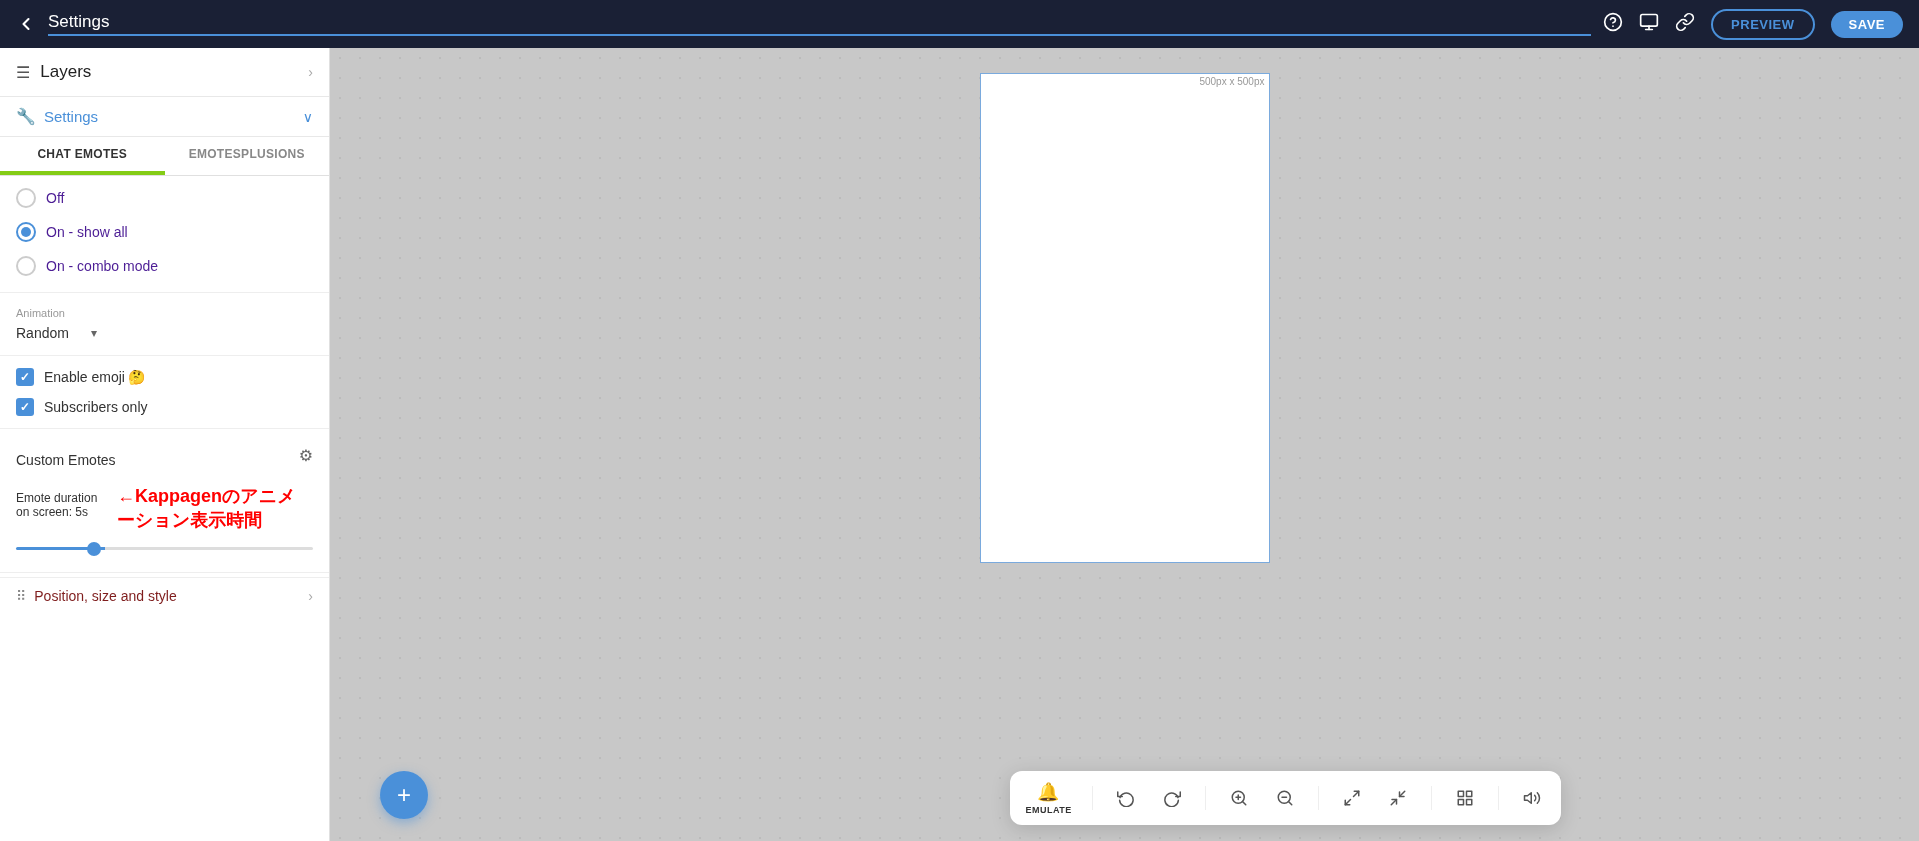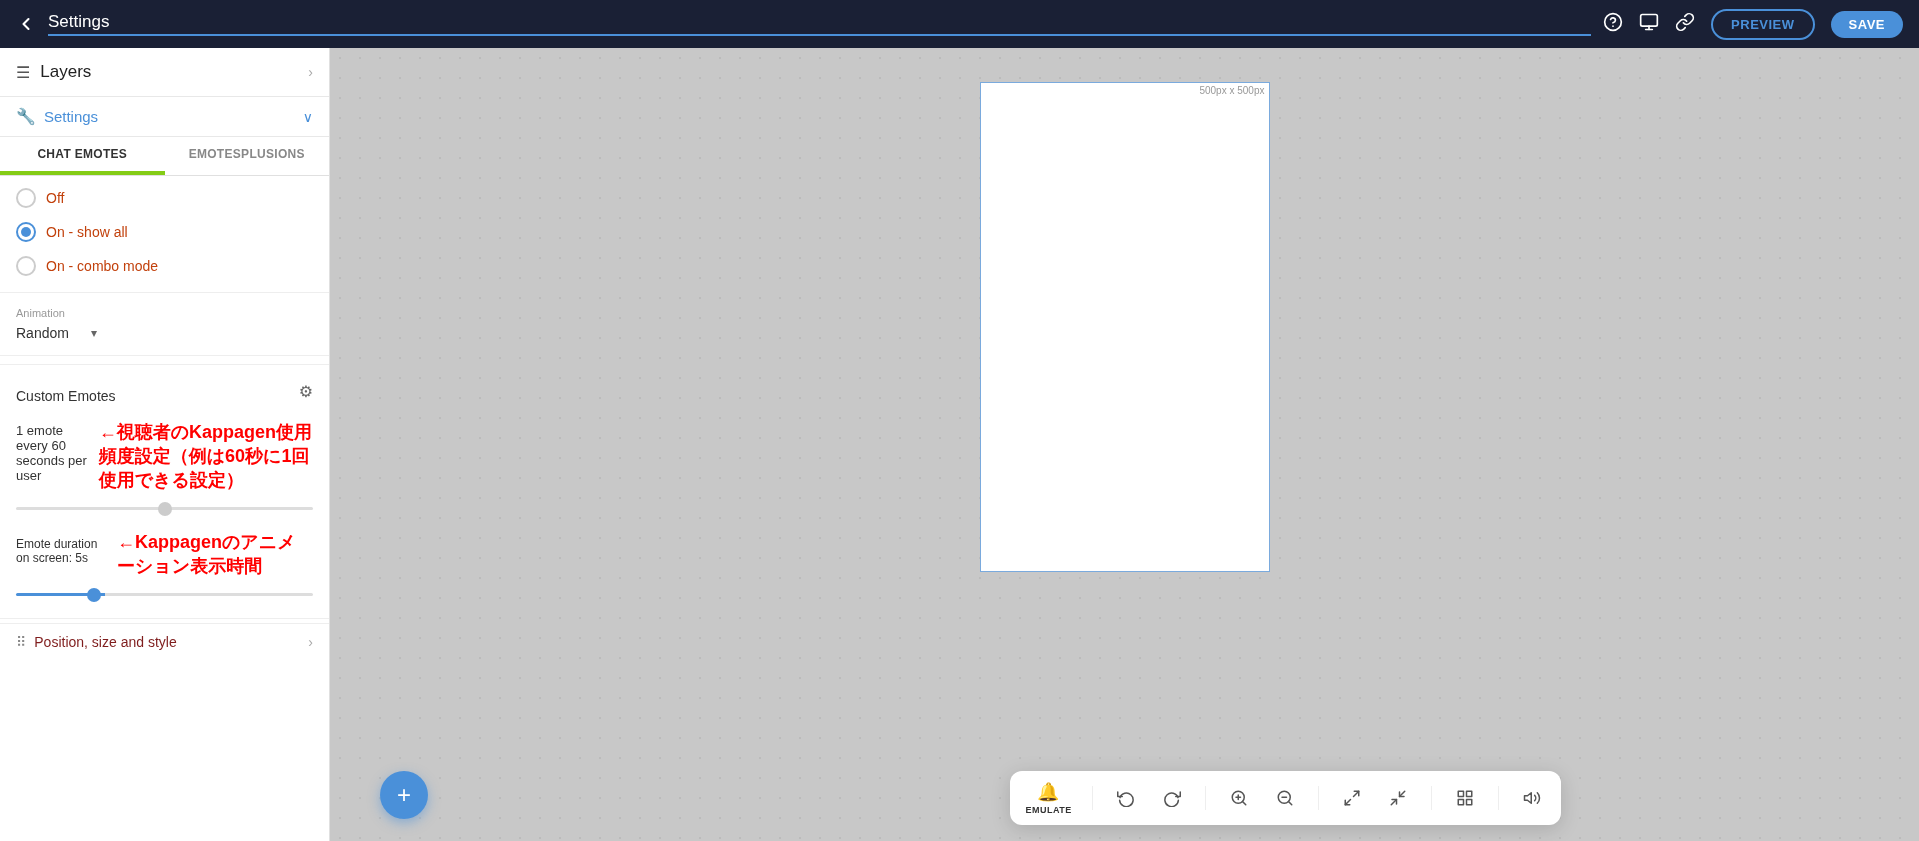--- a/index.html
+++ b/index.html
@@ -189,21 +189,21 @@
     }
     .radio-circle.selected::after {
       content: '';
       width: 10px;
       height: 10px;
       border-radius: 50%;
       background: #4a90d9;
     }
     .radio-label {
       font-size: 14px;
-      color: #c2410c;
+      color: #4c1d95;
     }
 
     
     .divider {
       height: 1px;
       background: #eeeeee;
       margin: 4px 0;
     }
 
     
@@ -374,21 +374,21 @@
     
     .main {
       flex: 1;
       background: #c8c8c8;
       background-image: radial-gradient(#bbb 1px, transparent 1px);
       background-size: 20px 20px;
       position: relative;
       display: flex;
       align-items: flex-start;
       justify-content: center;
-      padding-top: 34px;
+      padding-top: 25px;
     }
 
     .canvas-box {
       width: 290px;
       height: 490px;
       background: white;
       border: 1.5px solid #7aaadd;
       position: relative;
     }
     .canvas-label {
@@ -556,37 +556,38 @@
     <div class="section">
       <div class="section-label">Animation</div>
       <div class="dropdown-row">
         <span class="dropdown-value">Random</span>
         <span class="dropdown-arrow">▾</span>
       </div>
     </div>
 
     <div class="divider"></div>
 
+    <div class="checkbox-group">
+      <div class="checkbox-item">
+        <div class="checkbox-box"></div>
+        <span class="checkbox-label">Enable emoji 🤔</span>
+      </div>
+      <div class="checkbox-item">
+        <div class="checkbox-box"></div>
+        <span class="checkbox-label">Subscribers only</span>
+      </div>
+    </div>
 
     <div class="divider"></div>
 
     <div class="custom-emotes-row">
       <span class="custom-emotes-label">Custom Emotes</span>
       <span class="gear-icon">⚙</span>
     </div>
 
-    <div class="emote-frequency">
-      <div class="annotation-row">
-        <span class="emote-freq-text">1 emote every 60 seconds per user</span>
-        <span class="annotation">←視聴者のKappagen使用頻度設定（例は60秒に1回使用できる設定）</span>
-      </div>
-      <div class="slider-container">
-        <input type="range" class="slider" min="0" max="120" value="60" style="">
-      </div>
-    </div>
 
     <div class="emote-duration">
       <div class="annotation-row">
         <span class="emote-duration-text">Emote duration on screen: 5s</span>
         <span class="annotation">←Kappagenのアニメーション表示時間</span>
       </div>
       <div class="slider-container">
         <input type="range" class="slider slider-blue" min="0" max="20" value="5" style="">
       </div>
     </div>

